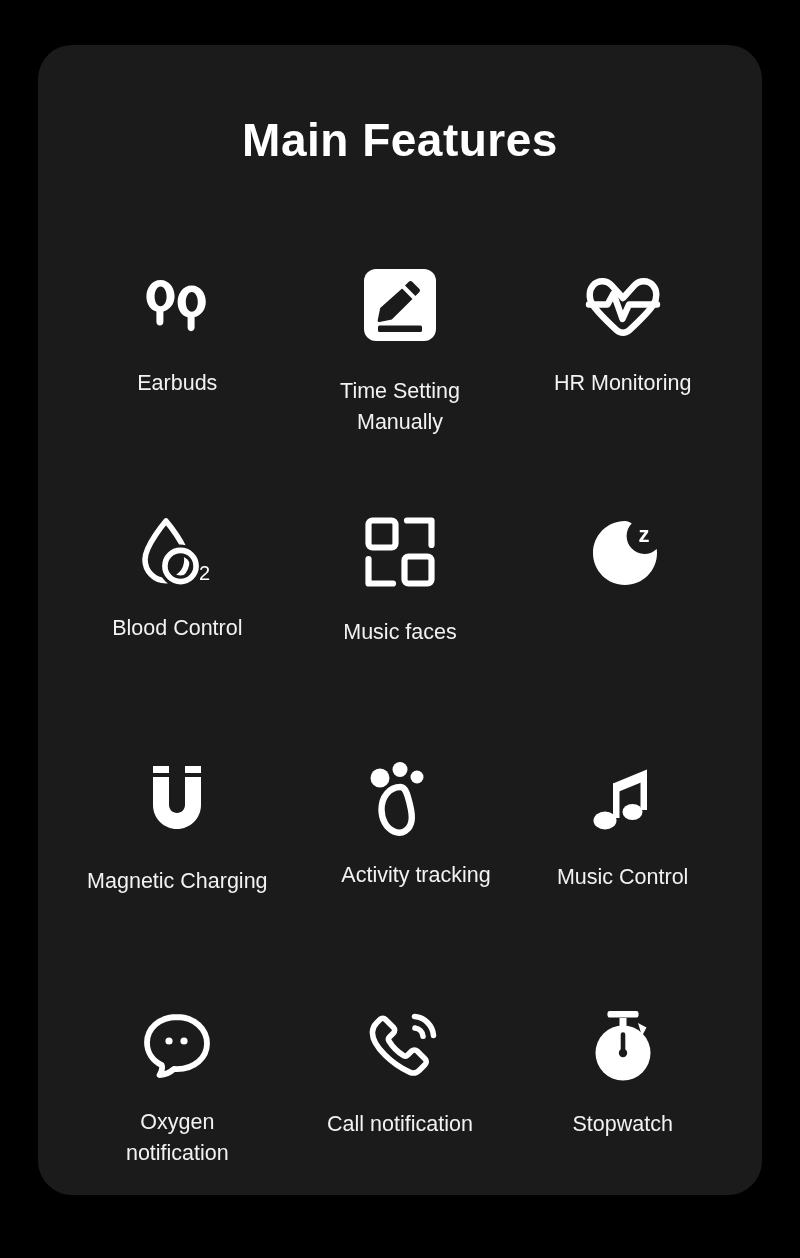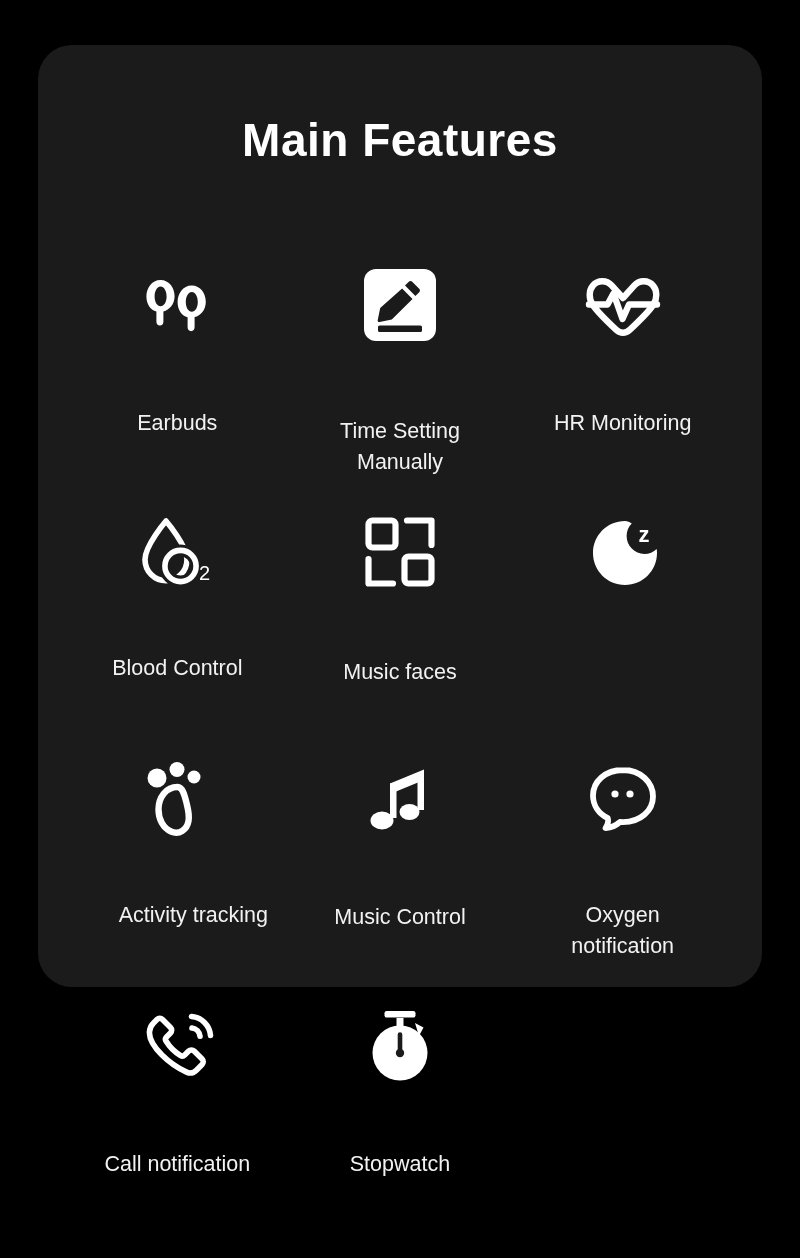--- a/index.html
+++ b/index.html
@@ -20,21 +20,21 @@
     width: 800px;
     height: 1258px;
     background: #000000;
   }
 
   .feature-card {
     position: absolute;
     left: 38px;
     top: 45px;
     width: 724px;
-    height: 942px;
+    height: 1150px;
     background: #1b1b1b;
     border-radius: 34px;
     box-sizing: border-box;
   }
 
   .card-title {
     position: absolute;
     left: 0;
     top: 72px;
     width: 100%;
@@ -58,21 +58,20 @@
     row-gap: 0px;
   }
 
   .feature-cell {
     display: flex;
     flex-direction: column;
     align-items: center;
     justify-content: flex-start;
     padding-top: 22px;
     box-sizing: border-box;
-    gap: 40px;
   }
 
   .feature-icon {
     height: 86px;
     display: flex;
     align-items: center;
     justify-content: center;
   }
 
   .feature-icon svg {
@@ -175,20 +174,30 @@
       <div class="feature-cell cell-sleep">
         <div class="feature-icon">
           <svg width="80" height="78" viewBox="0 0 80 78" aria-hidden="true">
             <path d="M42 8 C24.3 8 10 22.3 10 40 C10 57.7 24.3 72 42 72 C59.7 72 74 57.7 74 40 C74 38.6 73.9 37.2 73.7 35.9 C70.5 39 66.2 40.9 61.4 40.9 C51.6 40.9 43.6 32.9 43.6 23.1 C43.6 18.2 45.6 13.8 48.8 10.6 C46.6 8.9 44.4 8 42 8 Z" fill="#ffffff"></path>
             <circle cx="61" cy="21" r="15.5" fill="#1b1b1b"></circle>
             <text x="61" y="28.5" text-anchor="middle" font-family="'Liberation Sans', sans-serif" font-size="22" font-weight="bold" fill="#ffffff">z</text>
           </svg>
         </div>
       </div>
 
+      <div class="feature-cell cell-magnetic">
+        <div class="feature-icon">
+          <svg width="66" height="76" viewBox="0 0 66 76" aria-hidden="true">
+            <path d="M9 16 L9 44 C9 57.3 19.7 68 33 68 C46.3 68 57 57.3 57 44 L57 16 L41 16 L41 44 C41 48.4 37.4 52 33 52 C28.6 52 25 48.4 25 44 L25 16 Z" fill="#ffffff"></path>
+            <rect x="9" y="5" width="16" height="7" fill="#ffffff"></rect>
+            <rect x="41" y="5" width="16" height="7" fill="#ffffff"></rect>
+          </svg>
+        </div>
+        <div class="feature-label">Magnetic Charging</div>
+      </div>
 
       <div class="feature-cell cell-activity">
         <div class="feature-icon">
           <svg width="72" height="80" viewBox="0 0 72 80" aria-hidden="true">
             <circle cx="16" cy="19" r="9.5" fill="#ffffff"></circle>
             <circle cx="36" cy="10.5" r="7.5" fill="#ffffff"></circle>
             <circle cx="53" cy="18" r="6.5" fill="#ffffff"></circle>
             <path d="M36.5 28 C25 28 17.5 38.5 17.5 50.5 C17.5 60 22 69 30 72.5 C38 76 46 71 47.5 62 C48.6 55.4 47 50 45.5 44 C44 38 42 28 36.5 28 Z" fill="none" stroke="#ffffff" stroke-width="6.4" stroke-linejoin="round"></path>
           </svg>
         </div>

